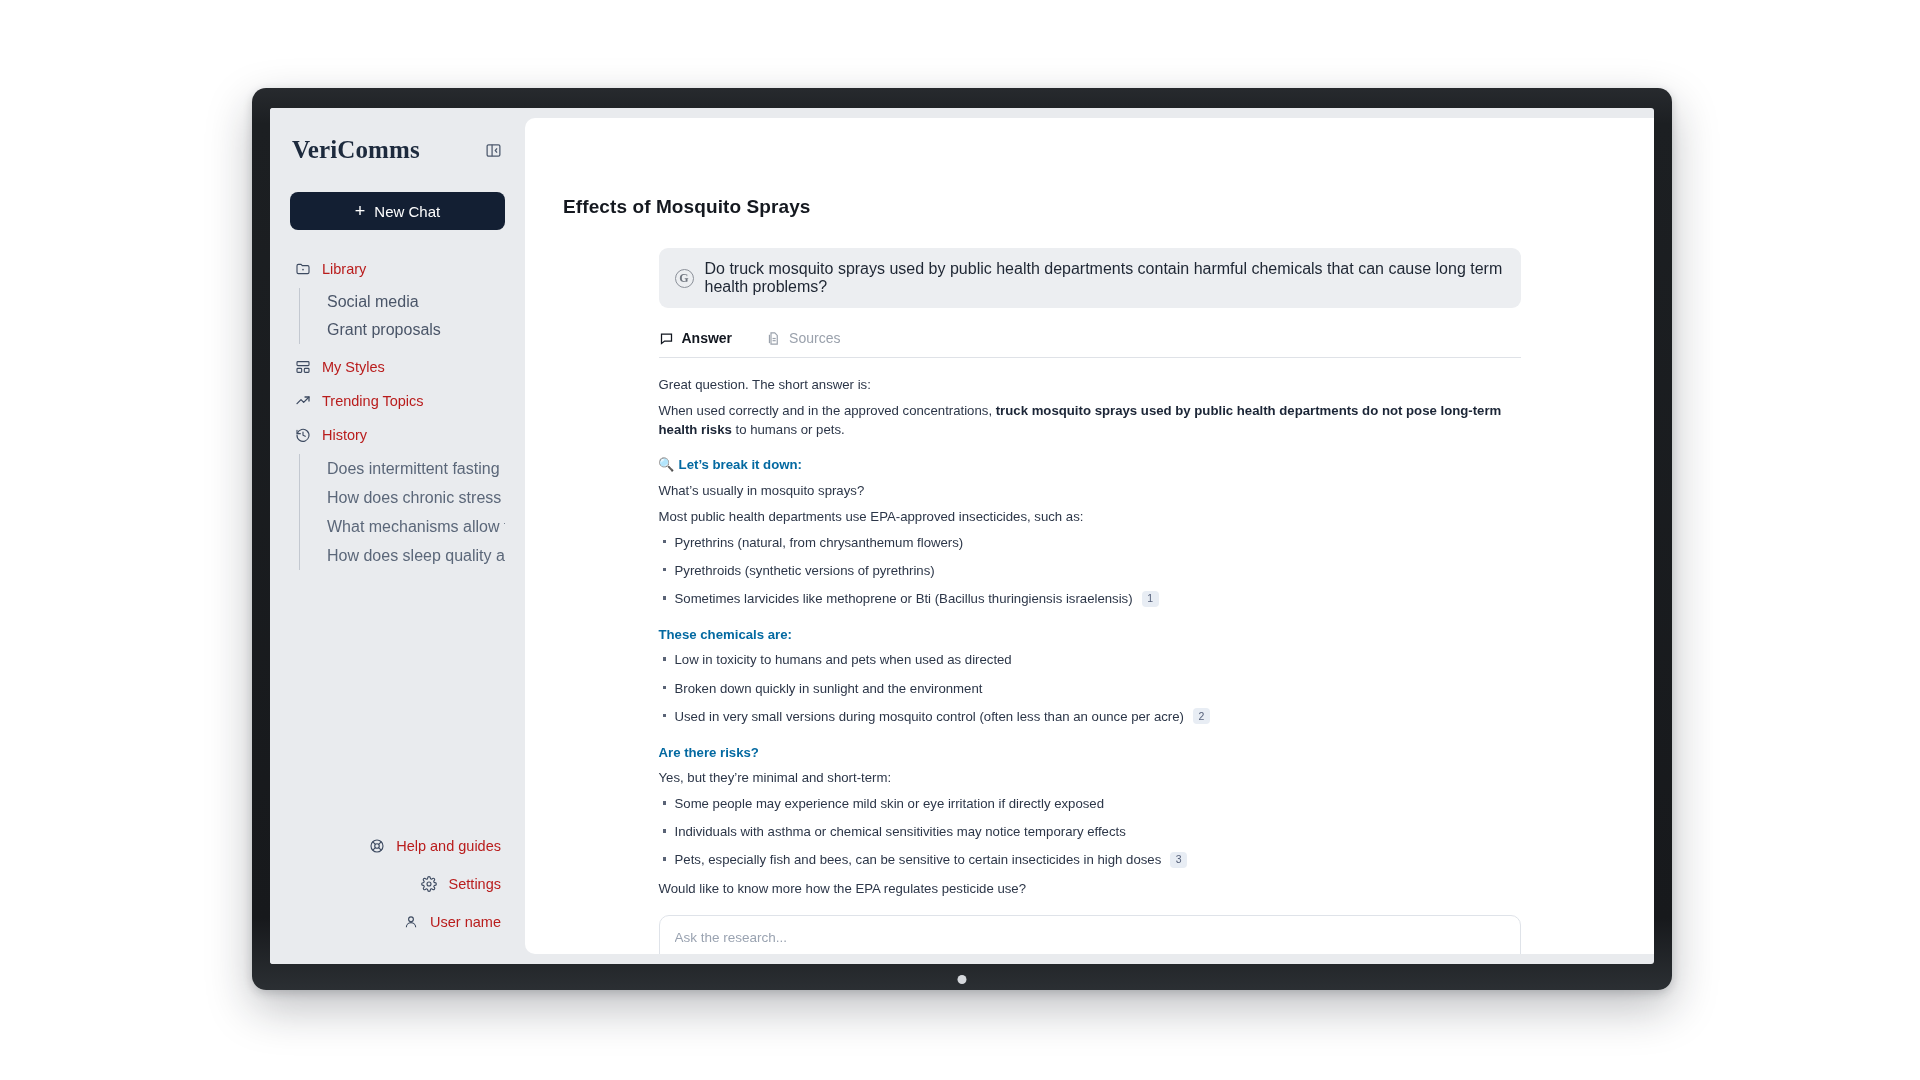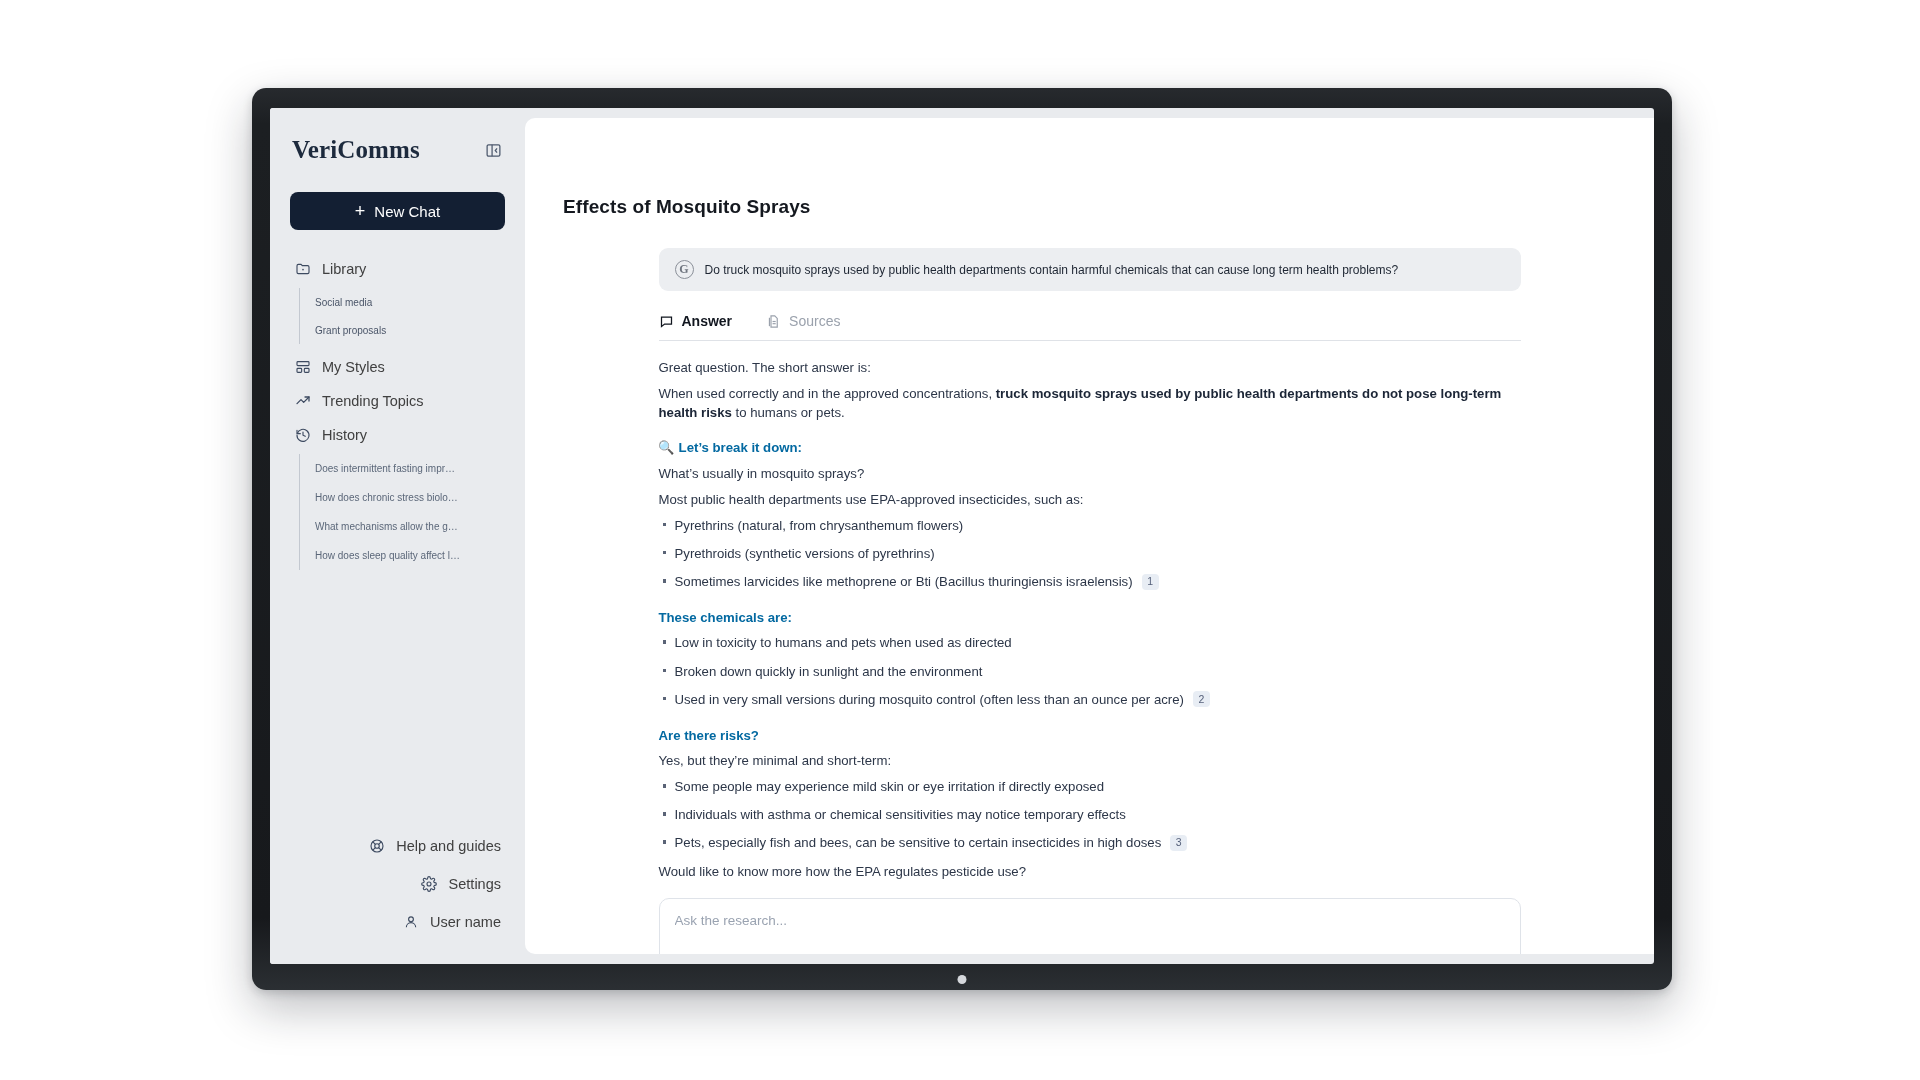--- a/index.html
+++ b/index.html
@@ -78,39 +78,39 @@
     cursor: pointer;
     margin-bottom: 22px;
   }
   .new-chat .plus { font-size: 18px; line-height: 1; font-weight: 400; }
 
   .nav { display: flex; flex-direction: column; }
   .nav-item {
     display: flex; align-items: center; gap: 11px;
     height: 34px;
     padding: 0 4px;
-    color: #404040;
+    color: #b91c1c;
     font-size: 14.5px;
     cursor: pointer;
     border-radius: 6px;
   }
   .nav-item .ico { width: 17px; height: 17px; flex: 0 0 17px; color: #3d4a60; display:flex;align-items:center;justify-content:center;}
   .sub-group {
     border-left: 1.5px solid #c3c8d0;
     margin: 2px 0 6px 9px;
     padding-left: 15px;
     display: flex; flex-direction: column;
   }
   .sub-item {
-    font-size: 10px;
+    font-size: 16px;
     color: #4a5568;
     height: 28px;
     display: flex; align-items: center;
     cursor: pointer;
-    white-space: nowrap; overflow: hidden; text-overflow: ellipsis;
+    white-space: nowrap; overflow: hidden; text-overflow: ellipsis; margin-left: 12px;
   }
   .sub-group.history .sub-item { height: 29px; color:#5b6779; }
   .spacer { flex: 1 1 auto; }
   .bottom-nav { display: flex; flex-direction: column; gap: 2px; padding-bottom: 6px; }
   .bottom-nav .nav-item { height: 36px; justify-content: flex-end; }
 
   
   .main {
     flex: 1 1 auto;
     background: #ffffff;
@@ -142,21 +142,21 @@
   .avatar-g {
     width: 19px; height: 19px; flex:0 0 19px;
     border-radius: 50%;
     border: 1.6px solid #8b9099;
     color: #6f757f;
     font-size: 12px;
     font-weight: 700;
     display: flex; align-items: center; justify-content: center;
     font-family: "Liberation Serif", serif;
   }
-  .query-text { font-size: 12px; color: #1e2633; }
+  .query-text { font-size: 16px; color: #1e2633; }
 
   .tabs {
     display: flex; align-items: center; gap: 34px;
     margin-top: 22px;
     padding-bottom: 11px;
     border-bottom: 1px solid #dfe2e7;
   }
   .tab { display: flex; align-items: center; gap: 8px; cursor: pointer; font-size: 14px; }
   .tab.active { color: #11161f; font-weight: 700; }
   .tab.inactive { color: #9aa1ac; }

